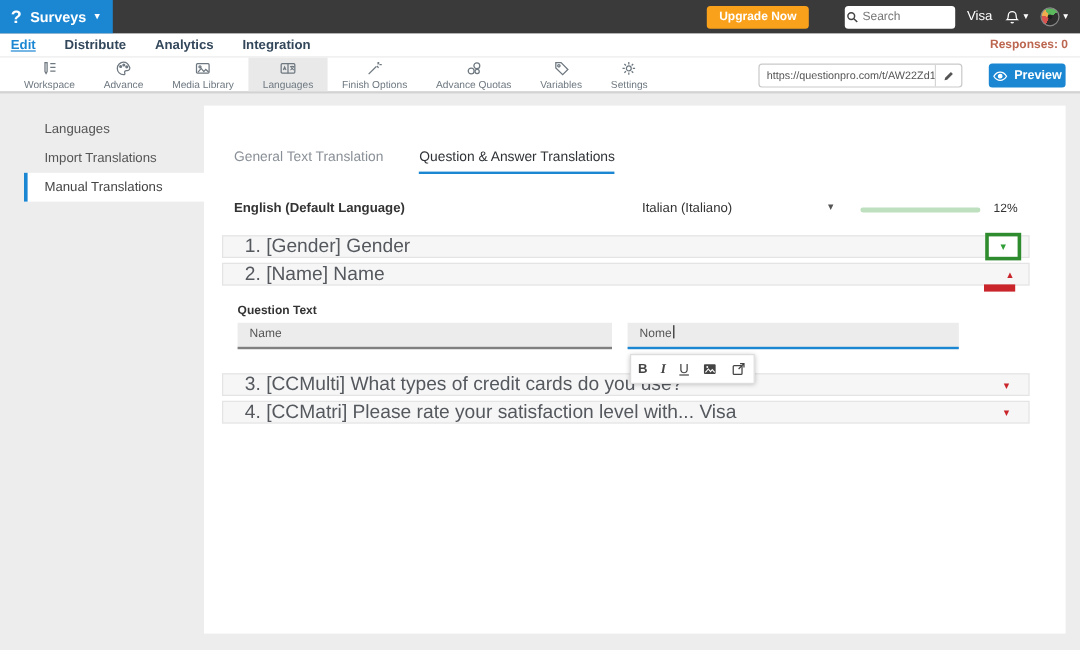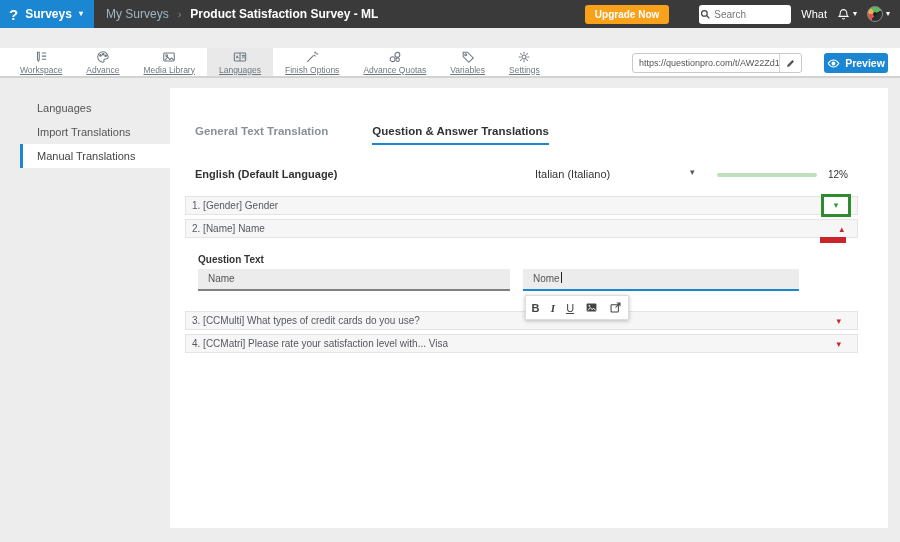--- a/index.html
+++ b/index.html
@@ -29,50 +29,50 @@
   .avatar::after { content:""; position:absolute; left:5px; top:5px; width:4px; height:4px; border-radius:50%; background:#222; }
 
   
   .navrow { position:absolute; top:28px; left:0; right:0; height:20px; background:#fff; border-bottom:1px solid #e8e8e8; display:flex; align-items:center; gap:24px; padding-left:9px; font-size:11px; font-weight:700; color:#33475b; }
   .navrow .nav-item { cursor:pointer; }
   .navrow .nav-item.active { color:#1b87d3; text-decoration:underline; }
   .responses { margin-left:auto; padding-right:10px; color:#bc6650; font-weight:700; font-size:10px; }
 
   
   .toolbar { position:absolute; top:48px; left:0; right:0; height:30px; background:#fff; border-bottom:2px solid #d2d2d2; display:flex; align-items:stretch; padding-left:8px; }
-  .tool { display:flex; flex-direction:column; align-items:center; justify-content:center; padding:0 12px; color:#6e7880; gap:1px; cursor:pointer;text-decoration:underline; }
+  .tool { display:flex; flex-direction:column; align-items:center; justify-content:center; padding:0 12px; color:#6e7880; gap:1px; cursor:pointer; }
   .tool svg { width:14px; height:14px; stroke:#6e7880; fill:none; stroke-width:1.2; }
   .tool .tlabel { font-size:8.5px; }
   .tool.active { background:#e9e9e9; }
   .urlbox { position:absolute; right:98px; top:53px; width:170px; height:20px; background:#fff; border:1px solid #c9c9c9; border-radius:3px; display:flex; align-items:center; }
   .urlbox .url { flex:1; font-size:9px; color:#555; padding:0 6px; white-space:nowrap; overflow:hidden; }
   .urlbox .pencil { width:22px; height:100%; border-left:1px solid #d5d5d5; display:flex; align-items:center; justify-content:center; color:#555; cursor:pointer; }
   .preview { position:absolute; right:12px; top:53px; width:64px; height:20px; background:#1b87d3; color:#fff; border:none; border-radius:3px; font-size:10.5px; font-weight:700; display:flex; align-items:center; justify-content:center; gap:5px; cursor:pointer; font-family:inherit; }
 
   
   .sidebar { position:absolute; left:20px; top:96px; width:150px; }
   .side-item { height:24px; line-height:24px; padding-left:14px; font-size:11px; color:#555; border-left:3px solid transparent; cursor:pointer; }
   .side-item.active { background:#fff; border-left-color:#1b87d3; color:#444; }
 
   
   .card { position:absolute; left:170px; top:88px; width:718px; height:440px; background:#fff; }
-  .tabs { position:absolute; left:25px; top:37px; display:flex; gap:44px; font-size:11.5px; font-weight:700; color:#8a9097; }
+  .tabs { position:absolute; left:25px; top:37px; display:flex; gap:30px; font-size:11.5px; font-weight:400; color:#8a9097; }
   .tab { padding-bottom:6px; cursor:pointer; border-bottom:2px solid transparent; }
   .tab.active { color:#2f3337; border-bottom-color:#1b87d3; }
 
   .langrow { position:absolute; left:25px; top:77px; right:30px; height:20px; }
   .langrow .src { position:absolute; left:0; top:3px; font-size:11px; font-weight:700; color:#333; }
   .langrow .tgt { position:absolute; left:340px; top:3px; font-size:11px; color:#333; cursor:pointer; }
   .langrow .tgt-caret { position:absolute; left:495px; top:3px; color:#555; font-size:9px; cursor:pointer; }
   .langrow .track { position:absolute; left:522px; top:8px; width:100px; height:4px; background:#bfe0bf; border-radius:2px; }
   .langrow .fill { height:4px; background:#2e7d32; border-radius:2px; width:12%; }
   .langrow .pct { position:absolute; left:633px; top:4px; font-size:10px; color:#333; }
 
   .qlist { position:absolute; left:15px; top:108px; width:673px; }
-  .qrow { height:19px; line-height:17px; background:#f6f6f7; border:1px solid #e4e4e4; font-size:10px; color:#55595e; padding-left:6px; position:relative; margin-bottom:4px; cursor:pointer; }
+  .qrow { height:19px; line-height:17px; background:#f6f6f7; border:1px solid #e4e4e4; font-size:16px; color:#55595e; padding-left:18px; position:relative; margin-bottom:4px; cursor:pointer; }
   .row-caret { position:absolute; right:16px; top:1px; font-size:9px; line-height:17px; }
   .red { color:#c9252b; } .green { color:#2f9e36; }
   .hl-box { position:absolute; right:6px; top:-3px; width:30px; height:23px; border:3px solid #2e8b2e; background:#fff; display:flex; align-items:center; justify-content:center; }
   .hl-box .c-down { font-size:9px; }
   .up-caret { position:absolute; right:13px; top:1px; font-size:9px; line-height:17px; }
   .red-bar { position:absolute; right:11px; bottom:-6px; width:26px; height:6px; background:#c9252b; z-index:3; }
 
   .editor { position:relative; height:69px; }
   .editor .flabel { position:absolute; left:13px; top:12px; font-size:10px; font-weight:700; color:#333; }
   .tr-input { position:absolute; top:27px; height:22px; background:#ececec; font-size:10px; color:#555; line-height:20px; padding-left:10px; overflow:hidden; white-space:nowrap; }
@@ -90,49 +90,51 @@
 <body>
 
 <div class="screen">
 
   <header class="topbar">
     <div class="brand">
       <span class="logo-glyph">?</span>
       <span>Surveys</span>
       <span class="c-down"></span>
     </div>
-    <nav class="breadcrumb">
-      <span class="parent">My Surveys</span>
-      <span class="sep">›</span>
-      <span class="current">Product Satisfaction Survey - ML</span>
-    </nav>
     <div class="topbar-right">
       <button class="upgrade">Upgrade Now</button>
       <div class="searchbox">
         <svg width="10" height="10" viewBox="0 0 16 16" stroke="#444" fill="none" stroke-width="2">
             <circle cx="7" cy="7" r="4.5"></circle>
             <path d="M10.5 10.5L15 15"></path>
           </svg>
         <input type="text" placeholder="Search" style="">
       </div>
-      <span class="help">What</span>
+      <span class="help">Visa</span>
       <span class="icon-btn">
         <svg width="13" height="13" viewBox="0 0 16 16" stroke="#fff" fill="none" stroke-width="1.3">
             <path d="M8 2a4 4 0 0 0-4 4c0 3.2-1.3 4.3-1.3 4.3h10.6S12 9.2 12 6a4 4 0 0 0-4-4z"></path>
             <path d="M6.7 12.7a1.4 1.4 0 0 0 2.6 0"></path>
           </svg>
         <span class="c-down"></span>
       </span>
       <span class="icon-btn">
         <span class="avatar"></span>
         <span class="c-down"></span>
       </span>
     </div>
   </header>
 
+  <nav class="navrow">
+    <span class="nav-item active">Edit</span>
+    <span class="nav-item">Distribute</span>
+    <span class="nav-item">Analytics</span>
+    <span class="nav-item">Integration</span>
+    <span class="responses">Responses: 0</span>
+  </nav>
 
   <div class="toolbar">
     <div class="tool">
       <svg viewBox="0 0 16 16">
           <path d="M4 2.5v8.5l1 1.8 1-1.8V2.5z"></path>
           <path d="M9 3.5h5M9 7h5M9 10.5h5"></path>
         </svg>
       <span class="tlabel">Workspace</span>
     </div>
     <div class="tool">

